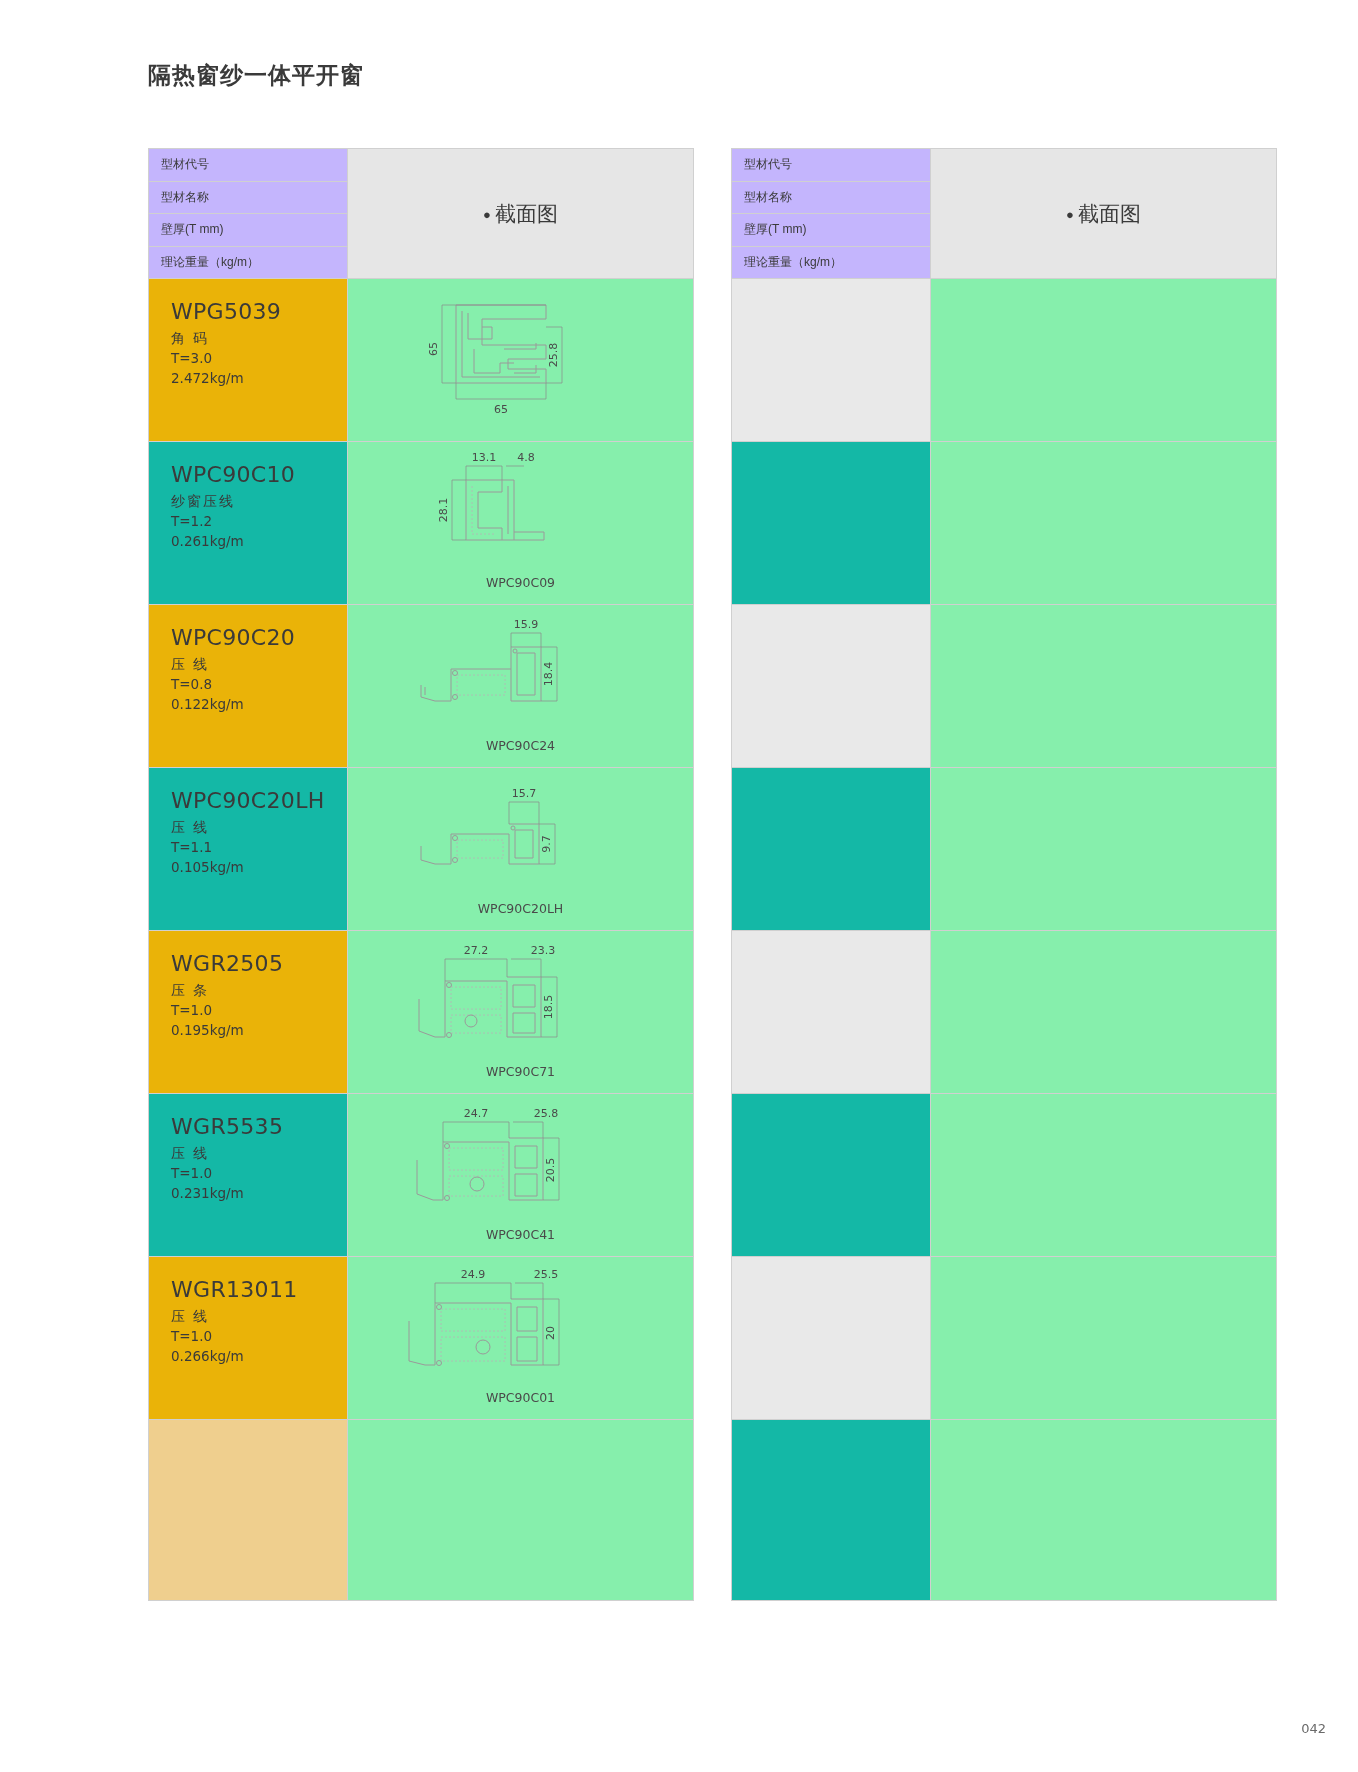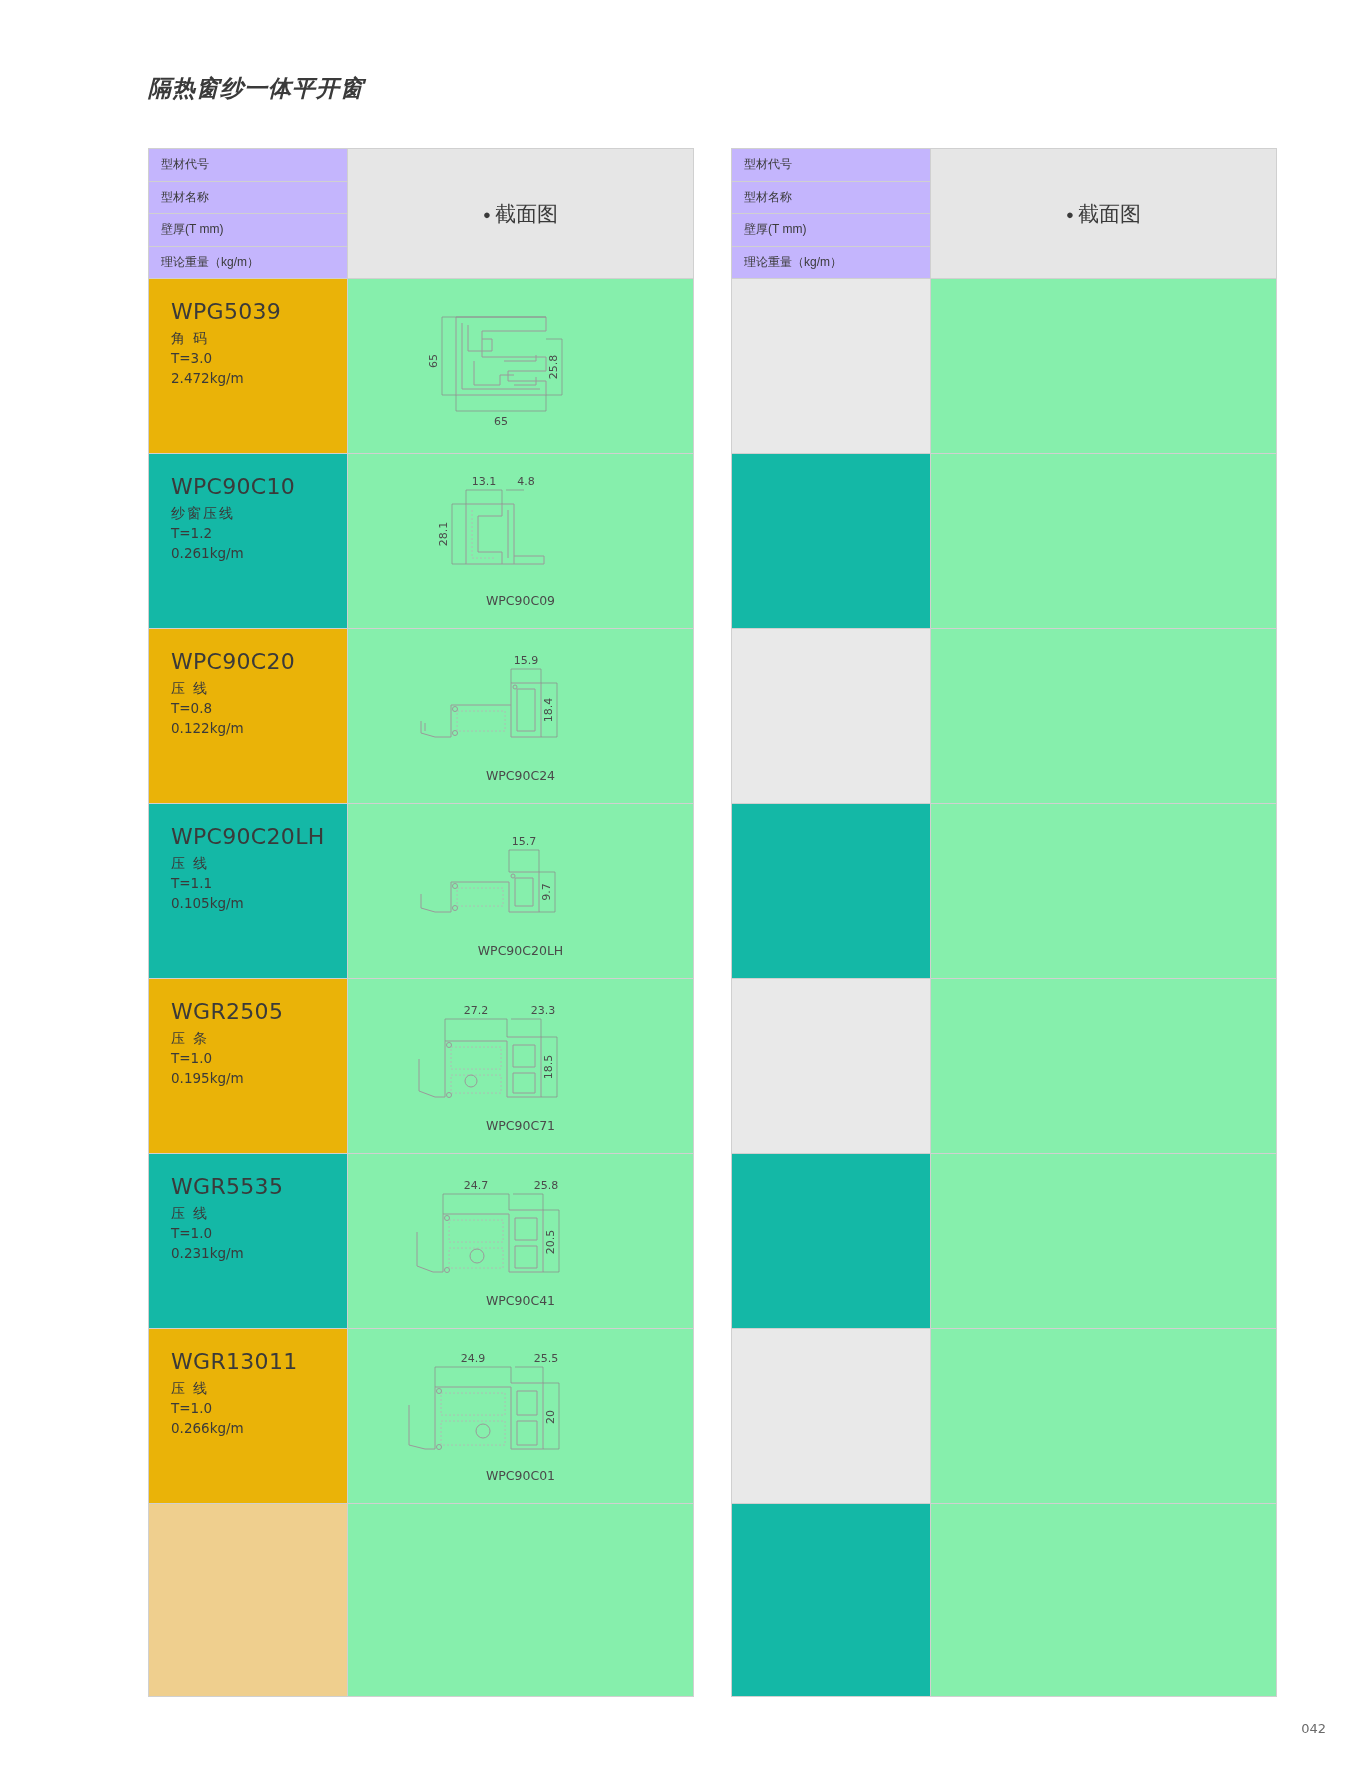--- a/index.html
+++ b/index.html
@@ -13,24 +13,23 @@
     font-family: "Liberation Sans", "DejaVu Sans", sans-serif;
     color: #3b3b3b;
     position: relative;
     overflow: hidden;
   }
 
   
   .page-header {
     position: absolute;
     left: 0;
-    top: 17px;
+    top: 4px;
     width: 1094px;
     height: 120px;
-    font-style: italic;
   }
   .header-subtitle {
     position: absolute;
     left: 148px;
     top: 56px;
     font-size: 23px;
     font-weight: bold;
     letter-spacing: 1px;
     color: #3a3a3a;
   }
@@ -61,21 +60,21 @@
   .table-col.right { left: 583px; }
 
   .tbl {
     border-collapse: collapse;
     width: 545px;
     table-layout: fixed;
   }
   .tbl td {
     border: 1px solid #d0d0d0;
     vertical-align: top;
-    padding: 16px;
+    padding: 4px;
   }
 
   
   col.c-info { width: 199px; }
   col.c-draw { width: 346px; }
 
   
   .hdr-cell {
     background: #c4b5fd;
     height: 31.5px;
@@ -133,21 +132,21 @@
     position: relative;
   }
   .draw-wrap {
     position: relative;
     width: 100%;
     height: 142px;
   }
   .draw-wrap svg { display: block; margin: 0 auto; }
   .draw-label {
     position: absolute;
-    bottom: 20px;
+    bottom: 14px;
     left: 0;
     right: 0;
     text-align: center;
     font-size: 12.5px;
     color: #4a4a4a;
     font-family: "DejaVu Sans", sans-serif;
   }
   .tall { height: 160px; }
 
   

